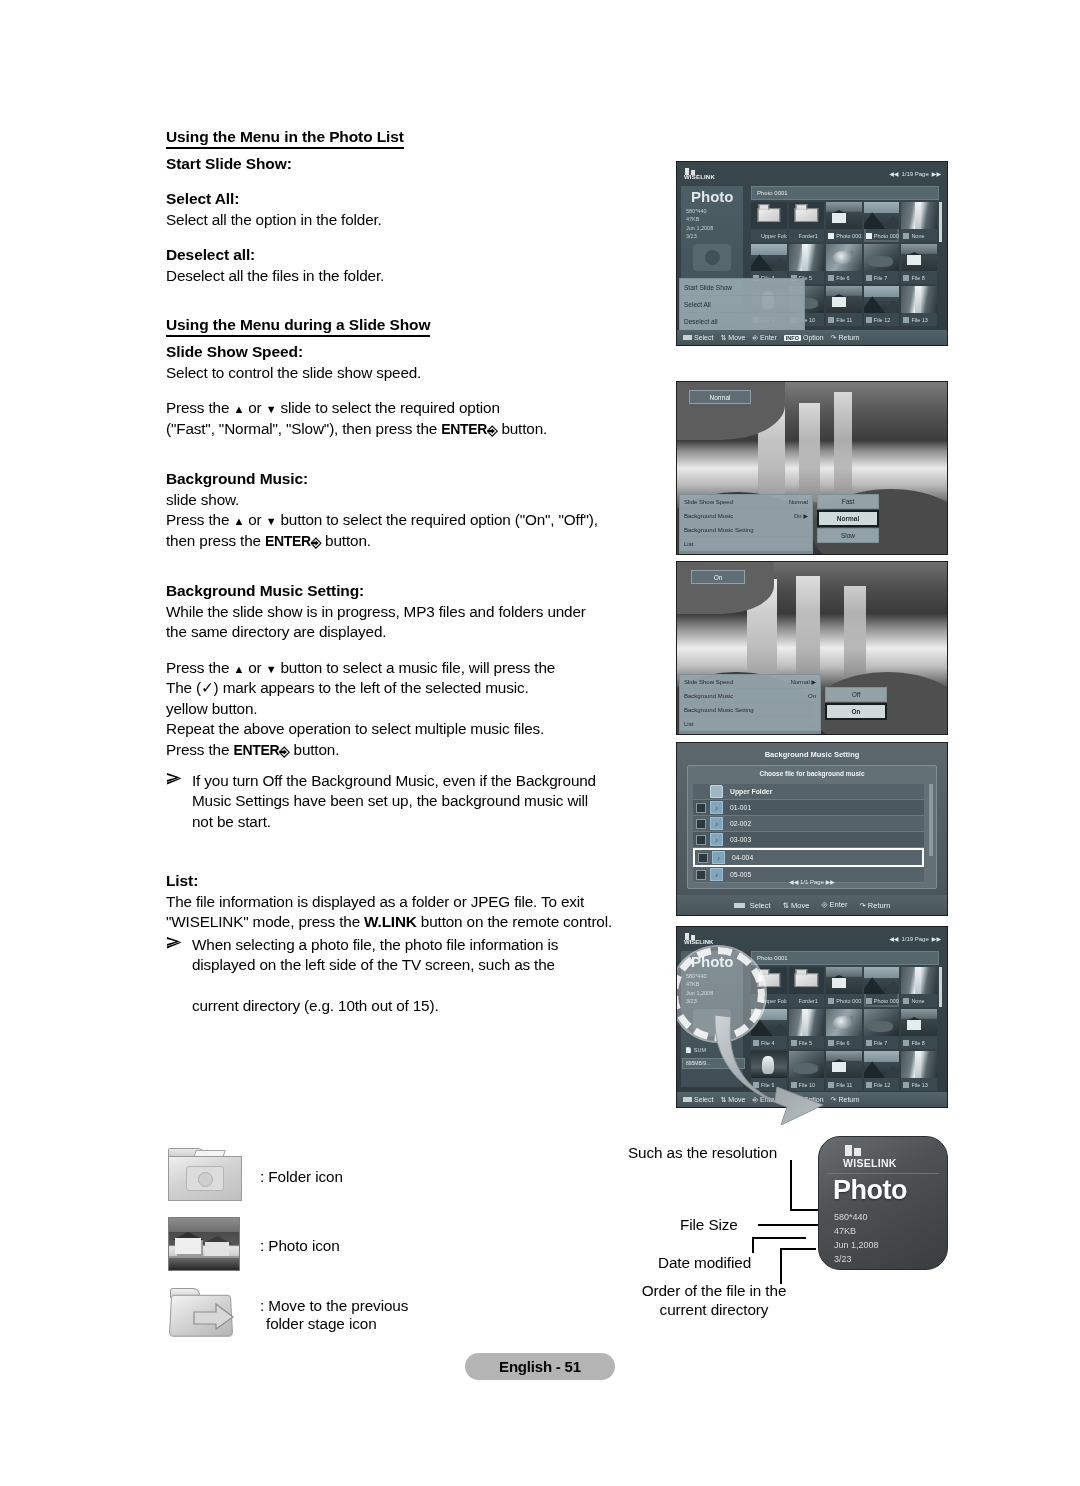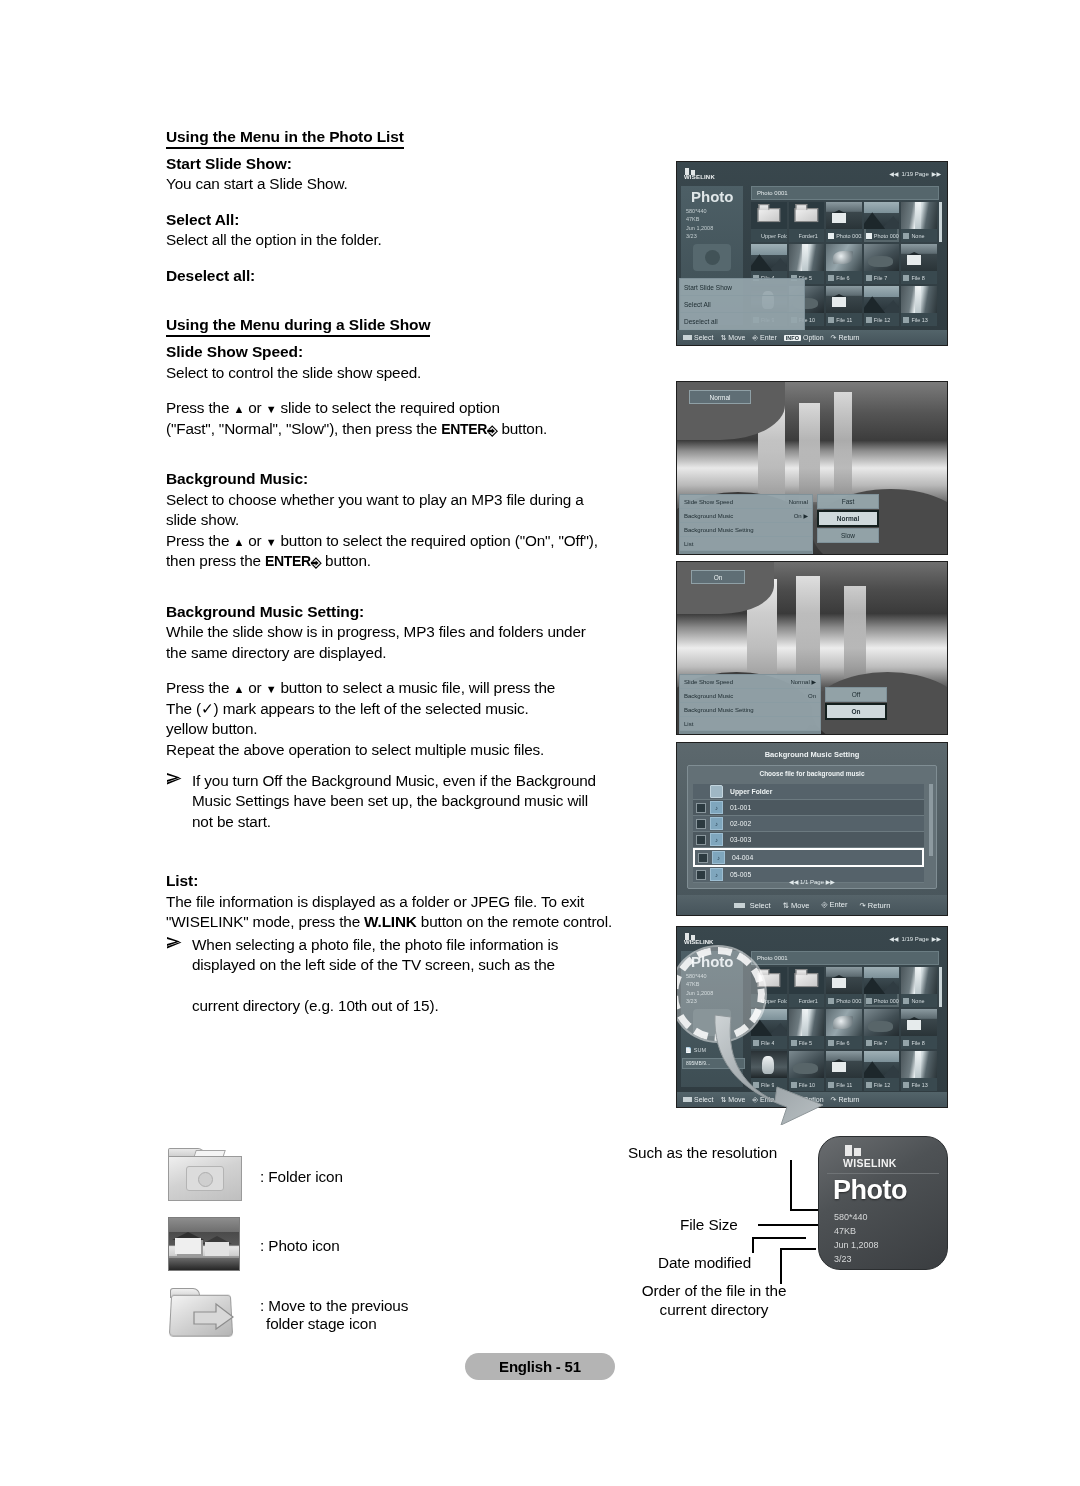--- a/index.html
+++ b/index.html
@@ -202,67 +202,69 @@
 </head>
 <body>
 
 <div class="page">
 
   <div class="textcol">
 
     <div class="sec-head">Using the Menu in the Photo List</div>
 
     <div class="sub">Start Slide Show:</div>
-    <div class="body">You can start a Slide Show.</div>
     <div class="gap-m"></div>
 
     <div class="sub">Select All:</div>
     <div class="body">Select all the option in the folder.</div>
     <div class="gap-m"></div>
 
     <div class="sub">Deselect all:</div>
+    <div class="body">Deselect all the files in the folder.</div>
 
     <div class="gap-xl"></div>
 
     <div class="sec-head">Using the Menu during a Slide Show</div>
 
     <div class="sub">Slide Show Speed:</div>
     <div class="body">Select to control the slide show speed.</div>
     <div class="gap-m"></div>
     <div class="body">
       <span>Press the </span><span class="arrow-up"></span><span> or </span><span class="arrow-dn"></span><span> slide to select the required option</span>
     </div>
     <div class="body">
       <span>("Fast", "Normal", "Slow"), then press the </span><span class="ent"><span>ENTER</span><span class="gl">⎆</span></span><span> button.</span>
     </div>
 
     <div class="gap-xl"></div>
 
     <div class="sub">Background Music:</div>
-    <div class="body">Select to choose whether you want to play an MP3 file during a</div>
     <div class="body">slide show.</div>
     <div class="body">
       <span>Press the </span><span class="arrow-up"></span><span> or </span><span class="arrow-dn"></span><span> button to select the required option ("On", "Off"),</span>
     </div>
     <div class="body">
       <span>then press the </span><span class="ent"><span>ENTER</span><span class="gl">⎆</span></span><span> button.</span>
     </div>
 
     <div class="gap-xl"></div>
 
     <div class="sub">Background Music Setting:</div>
     <div class="body">While the slide show is in progress, MP3 files and folders under</div>
     <div class="body">the same directory are displayed.</div>
     <div class="gap-m"></div>
     <div class="body">
       <span>Press the </span><span class="arrow-up"></span><span> or </span><span class="arrow-dn"></span><span> button to select a music file, will press the</span>
     </div>
     <div class="body">The (✓) mark appears to the left of the selected music.</div>
     <div class="body">yellow button.</div>
     <div class="body">Repeat the above operation to select multiple music files.</div>
+    <div class="body">
+      <span>Press the </span><span class="ent"><span>ENTER</span><span class="gl">⎆</span></span><span> button.</span>
+    </div>
 
     <div class="gap-s"></div>
     <div class="note">
       <span class="nb">
         <svg width="17" height="13" viewBox="0 0 17 13">
             <path d="M1 1 L14 5.5 L1 10 L1 8 L10 5.5 L1 3 Z" fill="#000"></path>
             <path d="M1 10.5 L14 6 L15.5 6.6 L1 12.4 Z" fill="#000"></path>
           </svg>
       </span>
       <span class="nt">

